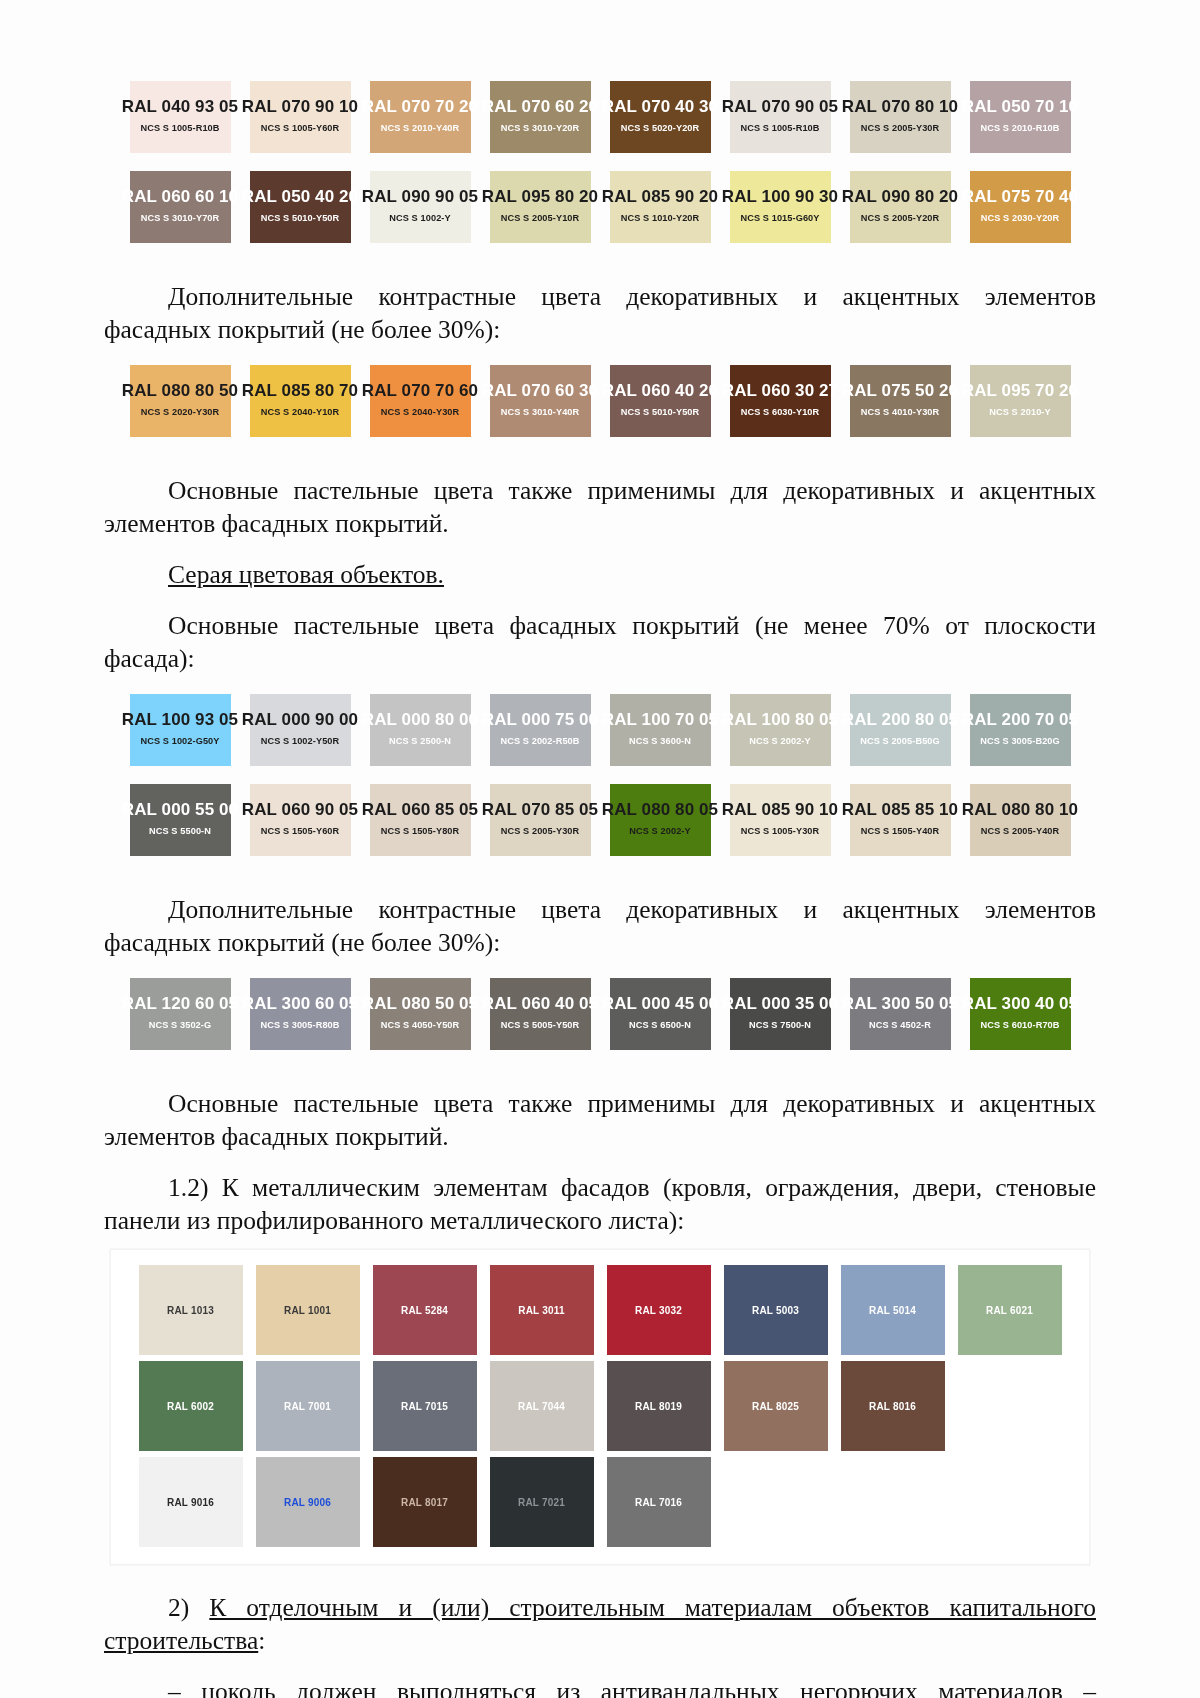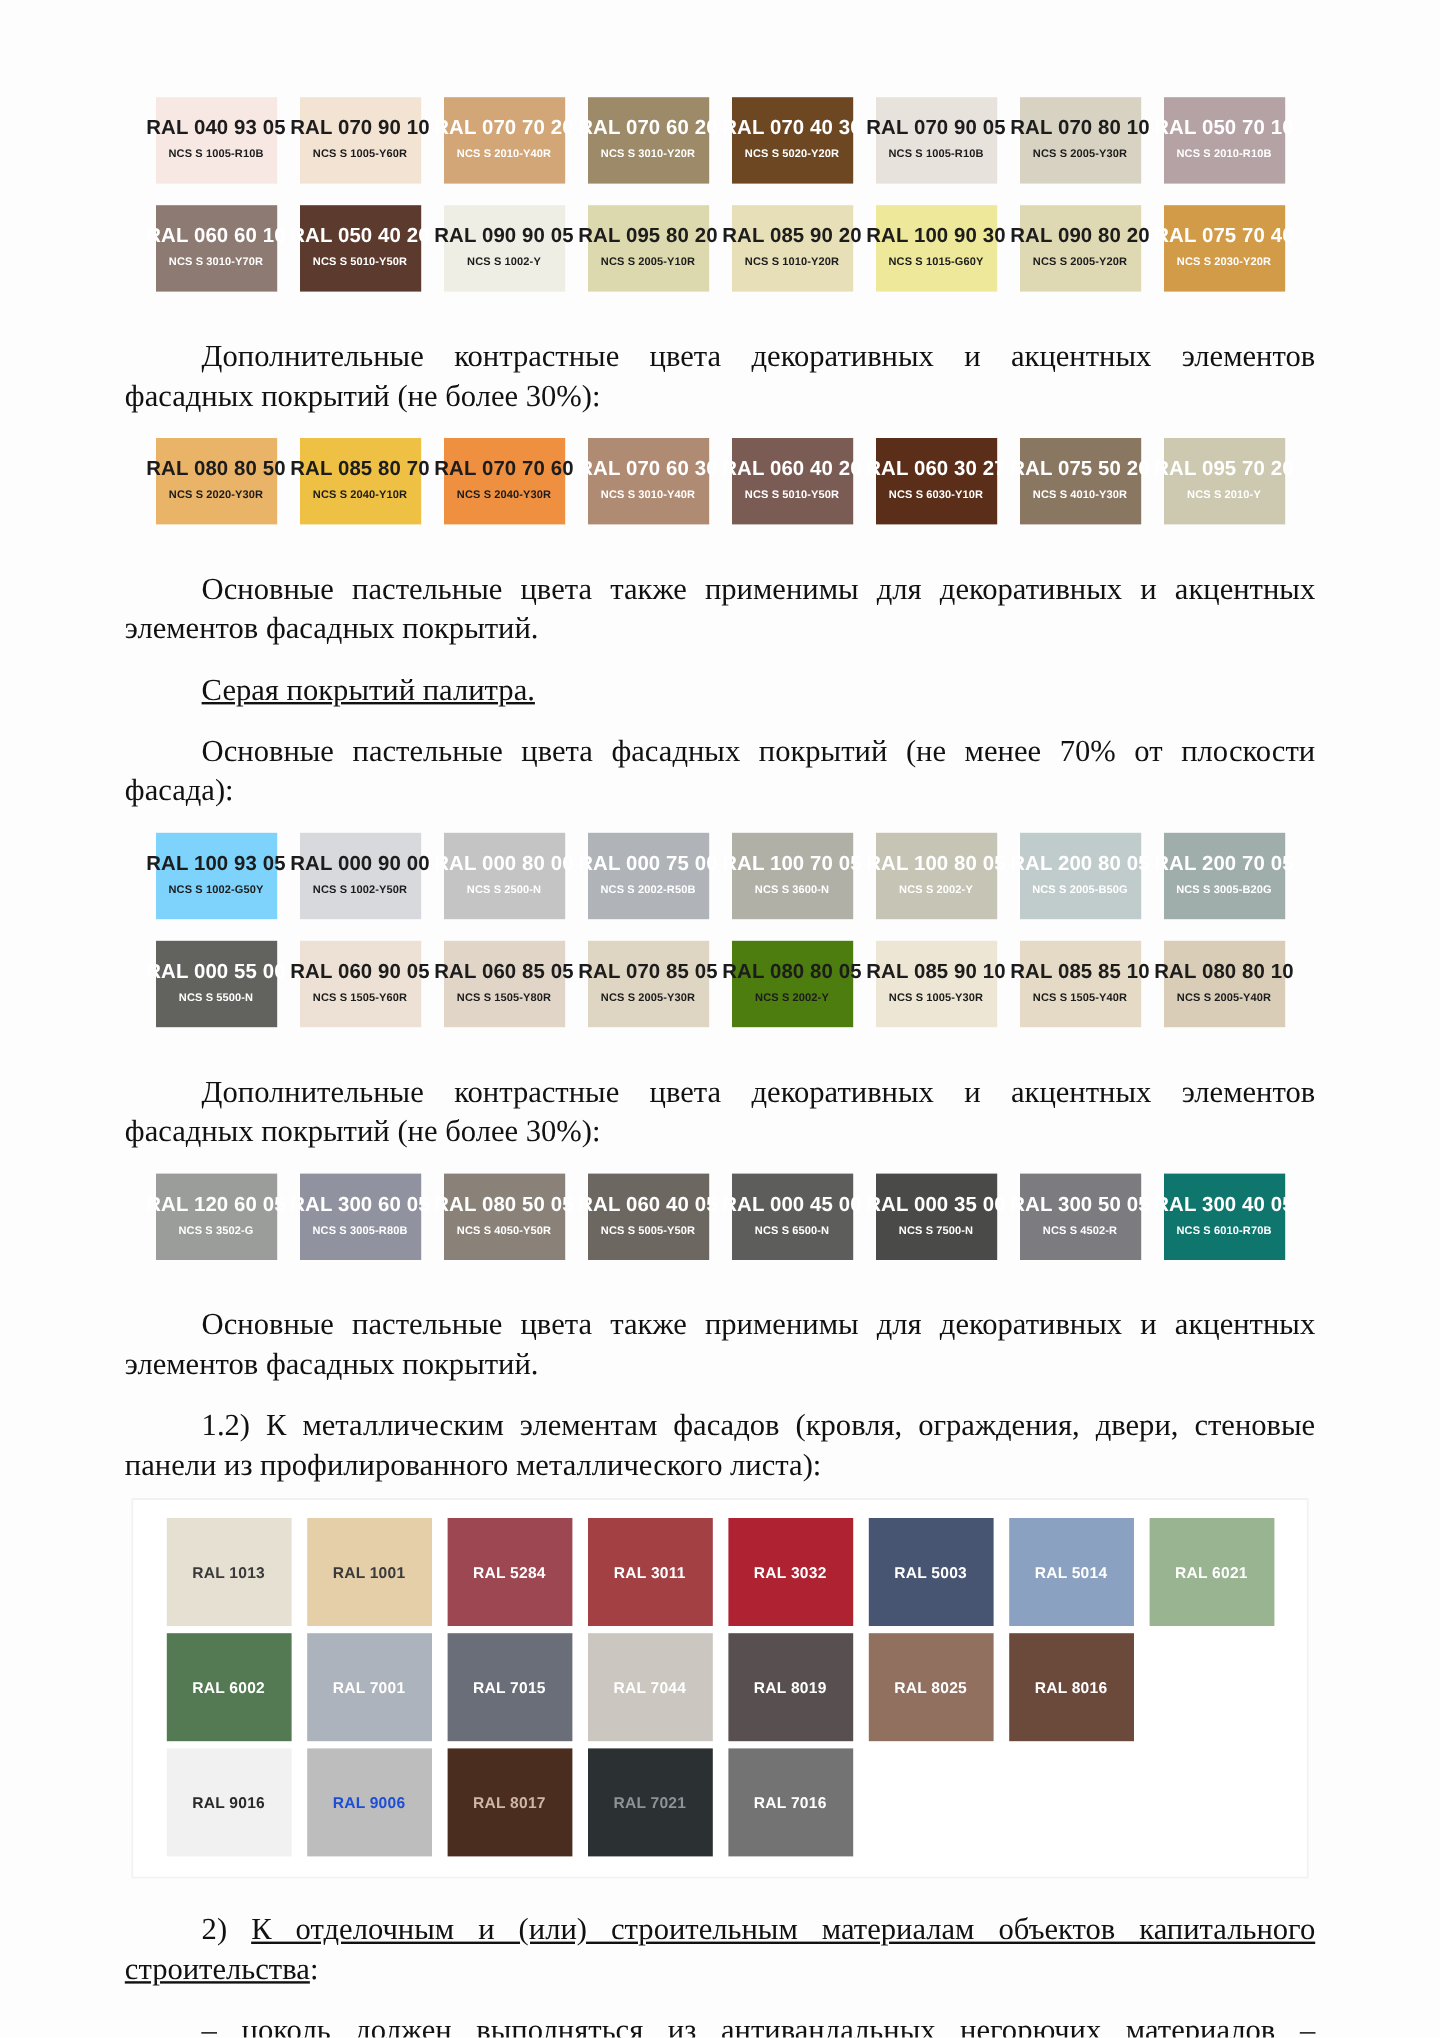--- a/index.html
+++ b/index.html
@@ -102,21 +102,21 @@
     justify-content: center;
     box-sizing: border-box;
   }
   .msw {
     width: 104px;
     height: 90px;
     display: flex;
     align-items: center;
     justify-content: center;
     font-family: "Liberation Sans", sans-serif;
-    font-size: 13px;
+    font-size: 10px;
     font-weight: bold;
     letter-spacing: .2px;
     box-sizing: border-box;
   }
   .spacer-8 { height: 8px; }
   .spacer-12 { height: 12px; }
   .spacer-16 { height: 16px; }
   .spacer-24 { height: 24px; }
   .top-pad { height: 78px; }
 </style>
@@ -285,21 +285,21 @@
         </div>
       </div>
     </div>
 
   <div class="spacer-24"></div>
 
   <p class="para indent para-block">Основные пастельные цвета также применимы для декоративных и акцентных элементов фасадных покрытий.</p>
 
   <div class="spacer-8"></div>
 
-  <p class="para indent para-block"><span class="underlined">Серая покрытий палитра.</span></p>
+  <p class="para indent para-block"><span class="underlined">Серая цветовая объектов.</span></p>
 
   <div class="spacer-8"></div>
 
   <p class="para indent para-block">Основные пастельные цвета фасадных покрытий (не менее 70% от плоскости фасада):</p>
 
   <div class="spacer-16"></div>
 
   <div class="grid">
       <div class="cell">
         <div class="sw" style="background: #7dd3fc; color: rgb(28, 28, 28);">
@@ -445,21 +445,21 @@
           <div class="ncs">NCS S 7500-N</div>
         </div>
       </div>
       <div class="cell">
         <div class="sw" style="background: rgb(123, 123, 128); color: rgb(255, 255, 255);">
           <div class="ral">RAL 300 50 05</div>
           <div class="ncs">NCS S 4502-R</div>
         </div>
       </div>
       <div class="cell">
-        <div class="sw" style="background: #0f766e; color: rgb(255, 255, 255);">
+        <div class="sw" style="background: #4d7c0f; color: rgb(255, 255, 255);">
           <div class="ral">RAL 300 40 05</div>
           <div class="ncs">NCS S 6010-R70B</div>
         </div>
       </div>
     </div>
 
   <div class="spacer-24"></div>
 
   <p class="para indent para-block">Основные пастельные цвета также применимы для декоративных и акцентных элементов фасадных покрытий.</p>
 

